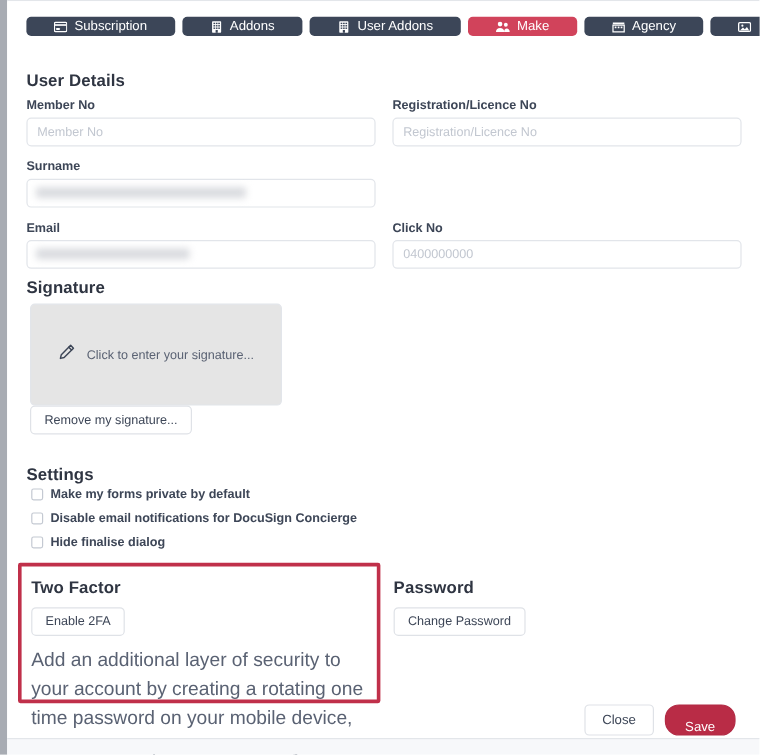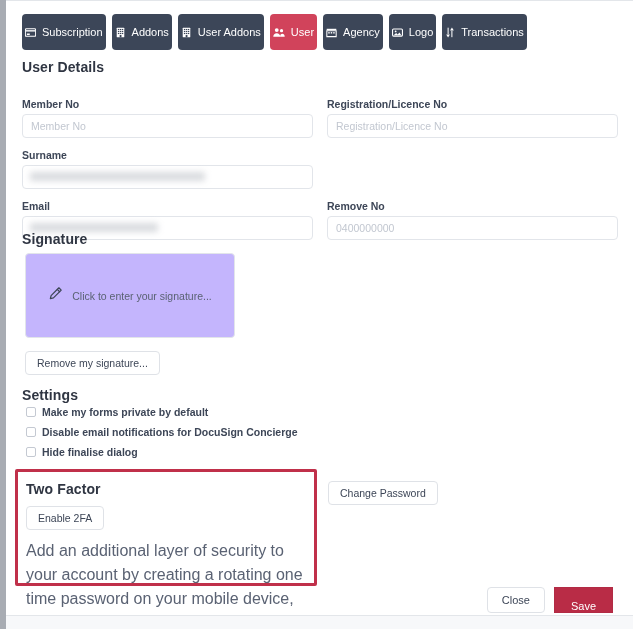--- a/index.html
+++ b/index.html
@@ -46,22 +46,22 @@
     position: absolute;
     left: 16px; top: 13px;
     display: flex;
     gap: 6px;
     align-items: center;
   }
   .tab {
     display: flex;
     align-items: center;
     gap: 6px;
-    height: 36px;
-    padding: 0 3px;
+    height: 16px;
+    padding: 0 23px;
     border-radius: 4px;
     background: #3c4658;
     color: #ffffff;
     font-size: 11px;
     line-height: 1;
     white-space: nowrap;
     cursor: pointer;
     border: none;
     font-family: "Liberation Sans", sans-serif;
   }
@@ -114,21 +114,21 @@
   .row2 { display: flex; gap: 14px; }
   .col { width: 291px; }
   .fieldgroup { margin-bottom: 11px; }
 
   
   .sig-box {
     width: 210px;
     height: 85px;
     border: 1px solid #e2e5ea;
     border-radius: 4px;
-    background: #c4b5fd;
+    background: #e5e5e5;
     display: flex;
     align-items: center;
     justify-content: center;
     gap: 9px;
   }
   .sig-text { font-size: 10.5px; color: #5a6273; }
   .btn-light {
     display: inline-flex;
     align-items: center;
     justify-content: center;
@@ -209,21 +209,21 @@
     background: #ffffff;
     color: #3d4657;
     font-size: 11px;
     cursor: pointer;
     font-family: "Liberation Sans", sans-serif;
   }
   .btn-save {
     height: 26px;
     padding: 12px 16px;
     border: 1px solid #b22b45;
-    border-radius: 0;
+    border-radius: 12px;
     background: #b92c46;
     color: #ffffff;
     font-size: 11px;
     cursor: pointer;
     font-family: "Liberation Sans", sans-serif;
   }
   .sec-h-signature { position: absolute; left: 16px; top: 230px; }
   .sec-h-settings  { position: absolute; left: 16px; top: 386px; }
   .sig-area        { position: absolute; left: 19px; top: 252px; }
   .settings-area   { position: absolute; left: 20px; top: 405px; }
@@ -295,21 +295,21 @@
 
       <button class="tab active">
         <span>
           <svg width="12" height="11" viewBox="0 0 18 16" fill="#ffffff">
               <circle cx="5.6" cy="4.4" r="2.9"></circle>
               <circle cx="12.8" cy="5.2" r="2.4"></circle>
               <path d="M0.4 14.2c0-3 2.3-5 5.2-5s5.2 2 5.2 5z"></path>
               <path d="M10.6 14.2c0-2.5 1.2-4.3 3.4-4.3 2 0 3.6 1.6 3.6 4.3z"></path>
             </svg>
         </span>
-        <span class="label">User</span>
+        <span class="label">Make</span>
       </button>
 
       <button class="tab">
         <span>
           <svg width="11" height="11" viewBox="0 0 16 16" fill="#ffffff">
               <path d="M1 2.6h14v2.2H1z"></path>
               <path d="M1.2 5.6h13.6V14H1.2z" fill="none" stroke="#ffffff" stroke-width="1.5"></path>
               <g fill="#ffffff">
                 <rect x="3.3" y="7.4" width="2.1" height="2.1"></rect>
                 <rect x="6.9" y="7.4" width="2.1" height="2.1"></rect>
@@ -340,21 +340,21 @@
               <rect x="8" y="5.4" width="1.5" height="9.4"></rect>
             </svg>
         </span>
         <span class="label">Transactions</span>
       </button>
 
     </div>
 
     <div class="grid">
 
-      <div class="section-title" style="margin-bottom:23px;">User Details</div>
+      <div class="section-title" style="margin-bottom:7px;">User Details</div>
 
       <div class="row2">
         <div class="col">
           <div class="fieldgroup">
             <div class="field-label">Member No</div>
             <input class="input" type="text" placeholder="Member No" style="">
           </div>
         </div>
         <div class="col">
           <div class="fieldgroup">
@@ -381,41 +381,41 @@
           <div class="fieldgroup">
             <div class="field-label">Email</div>
             <div class="redact-wrap">
               <input class="input" type="text" style="">
               <span class="redact-bar" style="width:128px"></span>
             </div>
           </div>
         </div>
         <div class="col">
           <div class="fieldgroup">
-            <div class="field-label">Remove No</div>
+            <div class="field-label">Click No</div>
             <input class="input" type="text" placeholder="0400000000" style="">
           </div>
         </div>
       </div>
 
     </div>
 
     <div class="section-title sec-h-signature">Signature</div>
 
     <div class="sig-area">
       <div class="sig-box">
         <span>
           <svg width="15" height="15" viewBox="0 0 16 16" fill="none" stroke="#3d4657" stroke-width="1.3" stroke-linecap="round" stroke-linejoin="round">
               <path d="M11.6 1.9l2.5 2.5-8.3 8.3-3.3.8.8-3.3z"></path>
               <path d="M9.9 3.6l2.5 2.5"></path>
             </svg>
         </span>
         <span class="sig-text">Click to enter your signature...</span>
       </div>
-      <button class="btn-light" style="margin-top:13px;">Remove my signature...</button>
+      <button class="btn-light" style="">Remove my signature...</button>
     </div>
 
     <div class="section-title sec-h-settings">Settings</div>
 
     <div class="settings-area">
       <div class="check-row">
         <span class="cbox"></span>
         <span class="check-label">Make my forms private by default</span>
       </div>
       <div class="check-row">
@@ -428,20 +428,21 @@
       </div>
     </div>
 
     <div class="twofactor">
       <div class="section-title" style="margin-bottom:9px;">Two Factor</div>
       <button class="btn-light">Enable 2FA</button>
       <div class="tf-desc">Add an additional layer of security to your account by creating a rotating one time password on your mobile device, this is then required each time you login.</div>
     </div>
 
     <div class="password-block">
+      <div class="section-title" style="margin-bottom:9px;">Password</div>
       <button class="btn-light">Change Password</button>
     </div>
 
     <div class="footer-actions">
       <button class="btn-close">Close</button>
       <button class="btn-save">Save</button>
     </div>
 
     <div class="highlight-box"></div>
 

